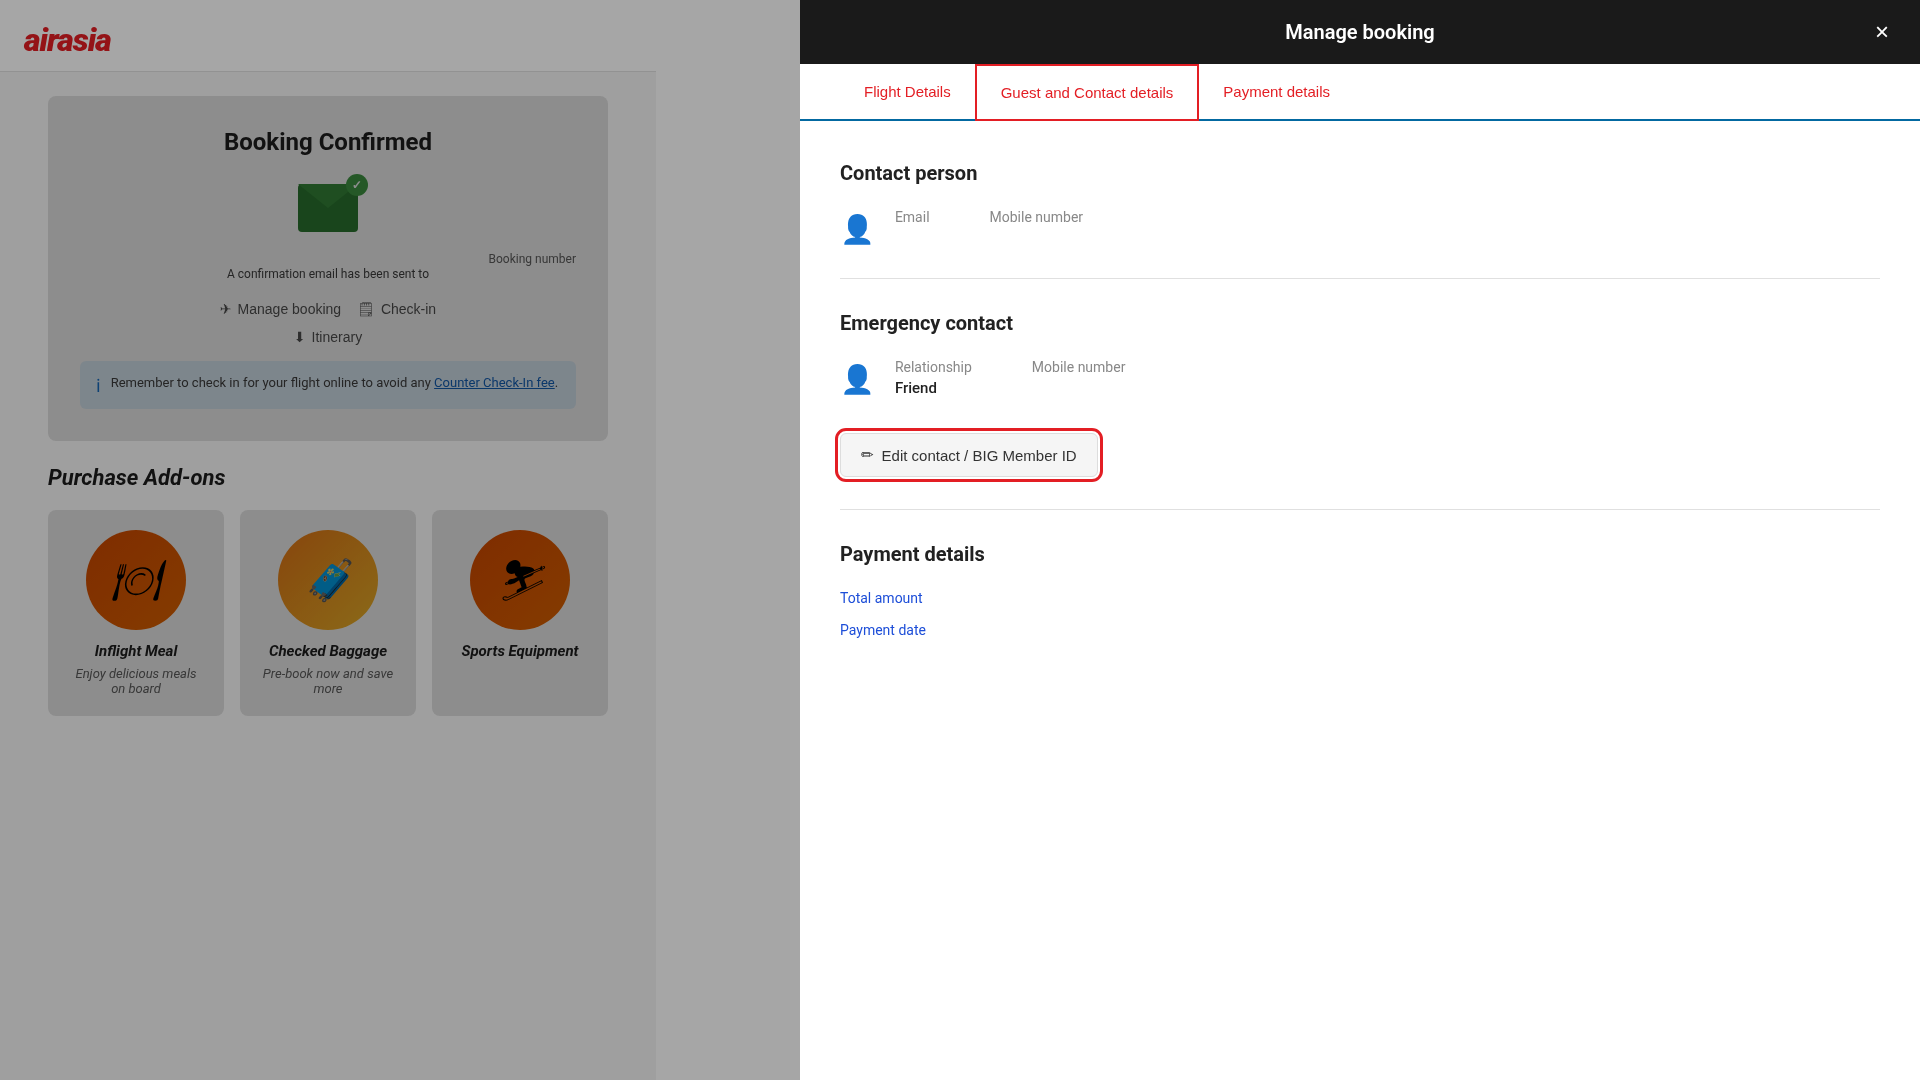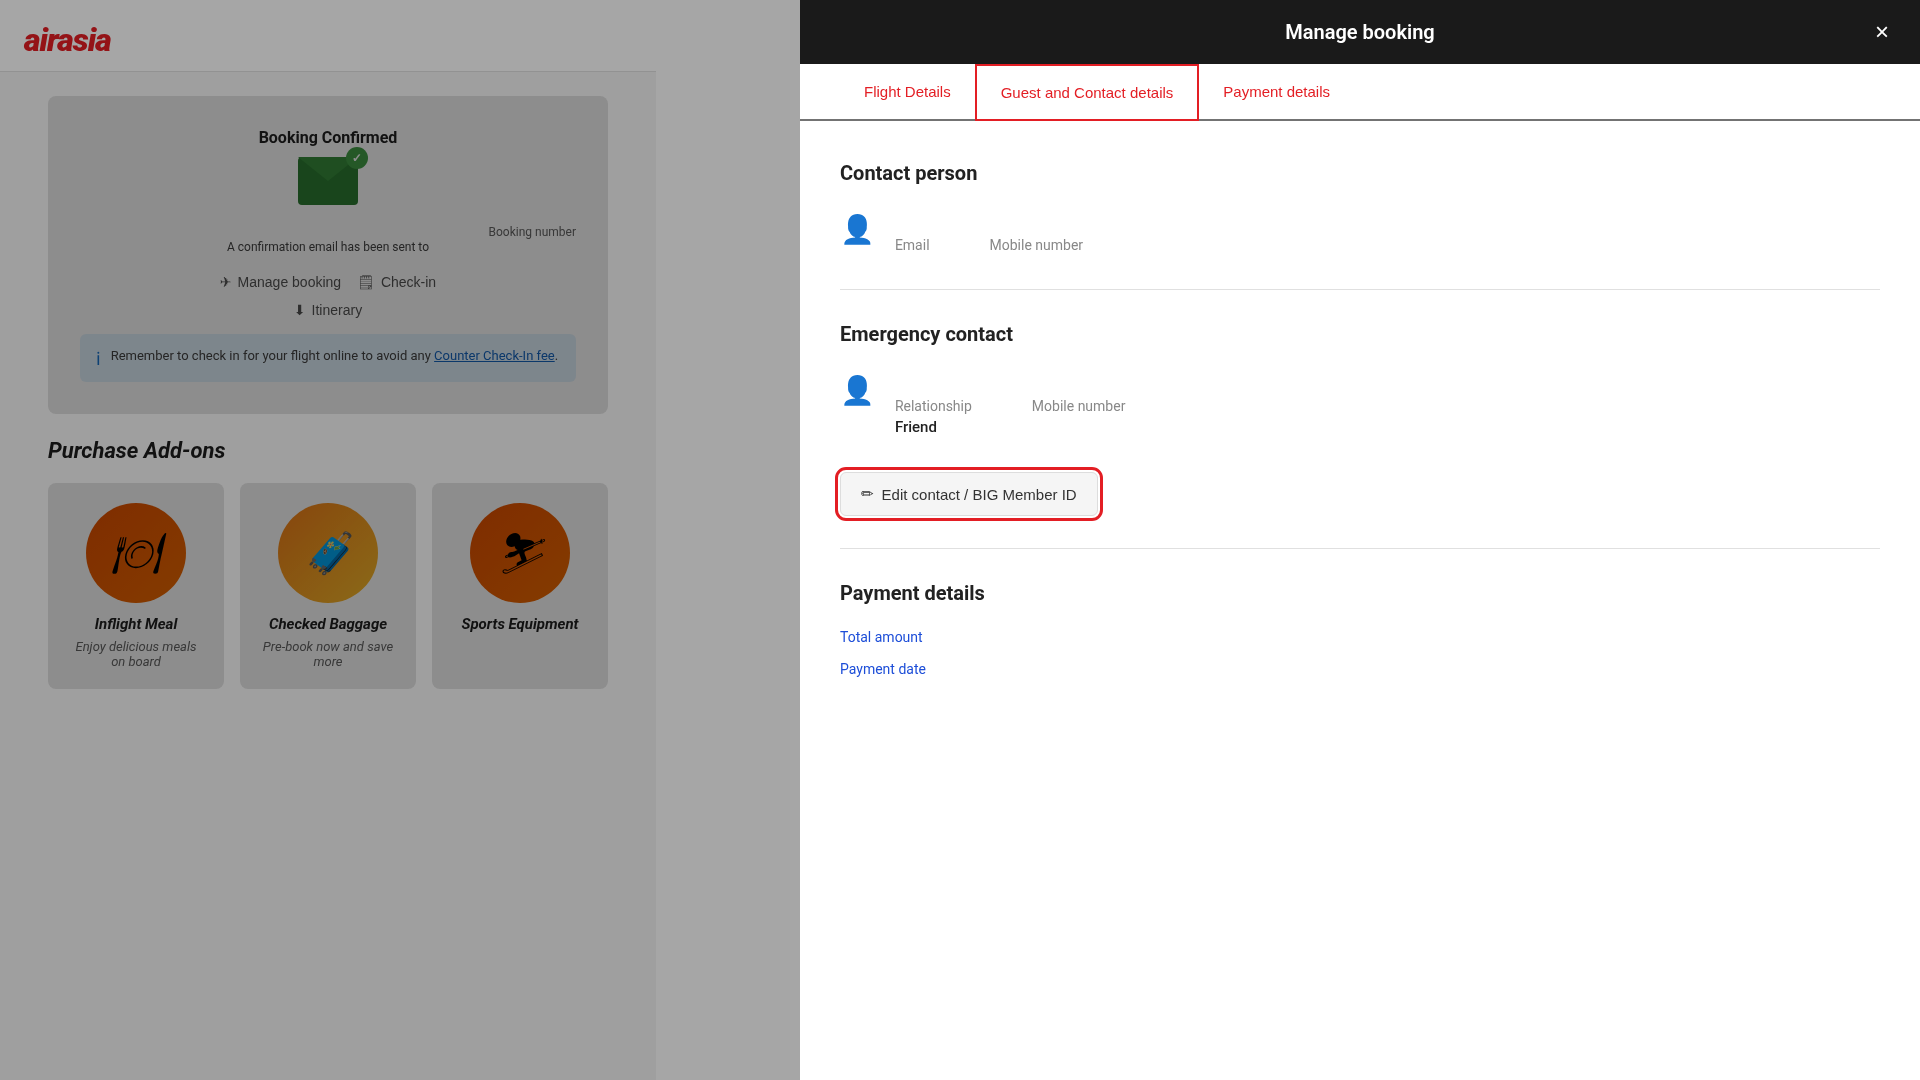--- a/index.html
+++ b/index.html
@@ -50,24 +50,24 @@
       border-radius: 8px;
       padding: 32px;
       margin-bottom: 24px;
       text-align: center;
       max-width: 560px;
       margin-left: auto;
       margin-right: auto;
     }
 
     .booking-confirmed-title {
-      font-size: 16px;
+      font-size: 24px;
       font-weight: 700;
       color: #222;
-      margin-bottom: 10px;
+      margin-bottom: 28px;
     }
 
     .email-icon-wrapper {
       position: relative;
       display: inline-block;
       margin-bottom: 16px;
     }
 
     .email-icon {
       width: 60px;
@@ -288,21 +288,21 @@
       width: 36px;
       height: 36px;
       display: flex;
       align-items: center;
       justify-content: center;
     }
 
     
     .panel-tabs {
       display: flex;
-      border-bottom: 2px solid #737373;
+      border-bottom: 2px solid #0369a1;
       background: #fff;
       flex-shrink: 0;
       padding: 0 40px;
     }
 
     .tab {
       padding: 18px 24px;
       font-size: 15px;
       font-weight: 500;
       cursor: pointer;
@@ -347,21 +347,20 @@
     .contact-fields {
       display: flex;
       gap: 60px;
       flex: 1;
     }
 
     .field-group {
       display: flex;
       flex-direction: column;
       gap: 4px;
-      margin-top: 28px;
     }
 
     .field-label {
       font-size: 14px;
       color: #888;
     }
 
     .field-value {
       font-size: 15px;
       color: #222;

